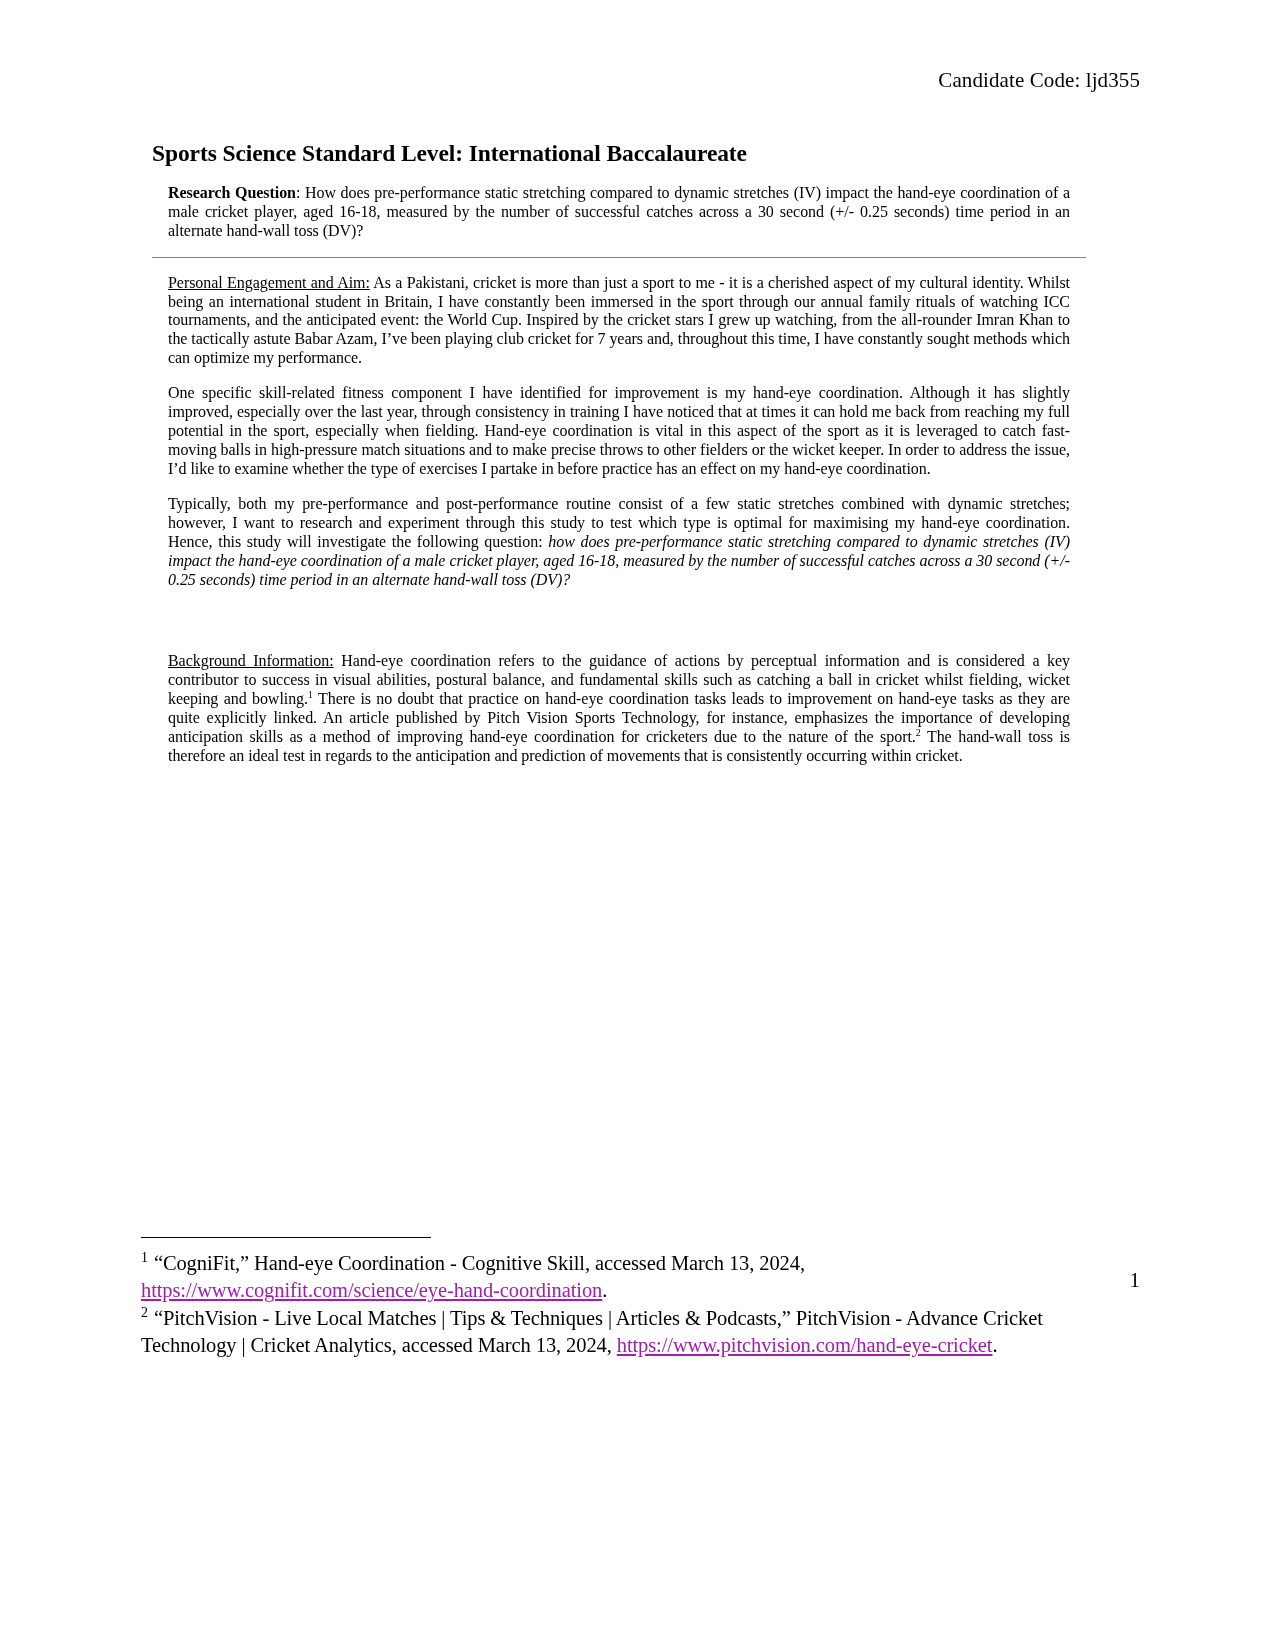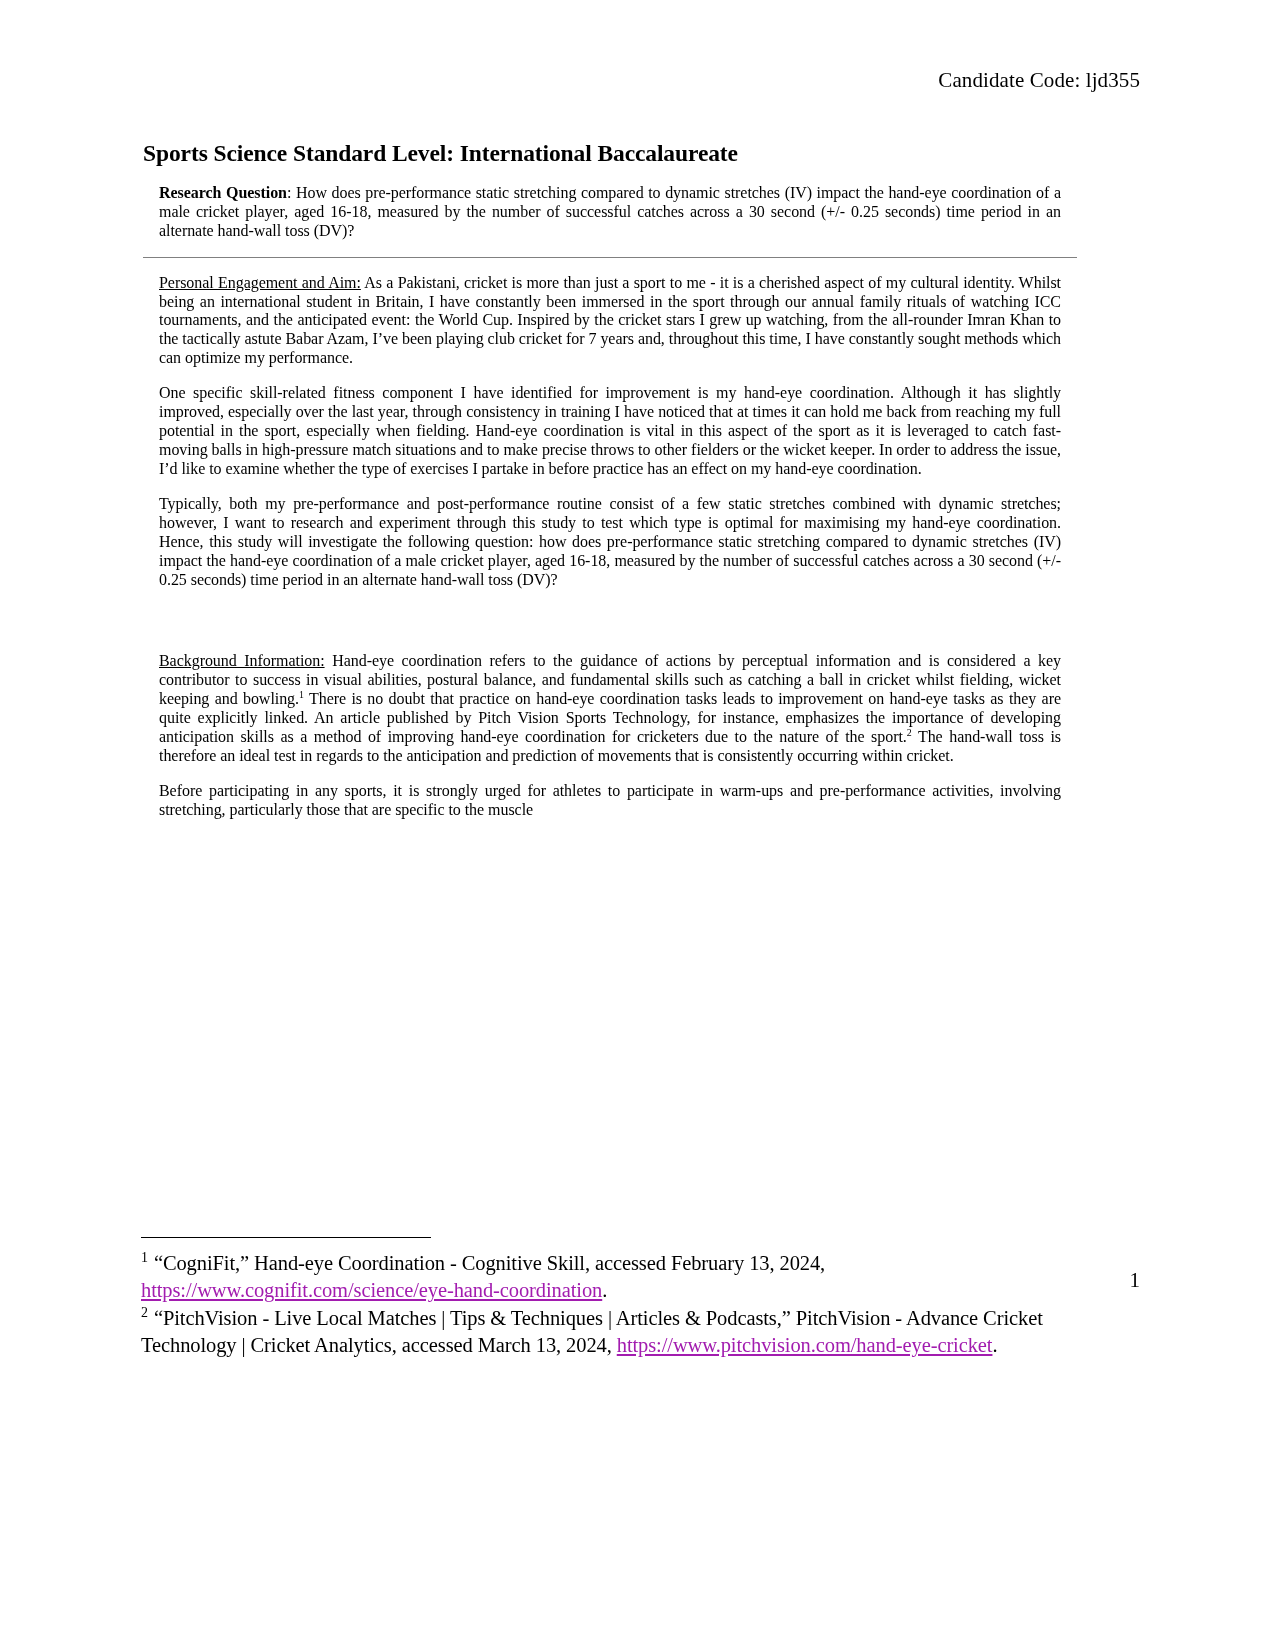--- a/index.html
+++ b/index.html
@@ -27,41 +27,41 @@
     top: 68px;
     right: 135px;
     font-size: 21px;
     line-height: 1.2;
     text-align: right;
     letter-spacing: 0.1px;
   }
   .content {
     position: absolute;
     top: 140px;
-    left: 143px;
+    left: 152px;
     width: 934px;
   }
   .doc-title {
     font-size: 23.5px;
     font-weight: bold;
     line-height: 1.18;
     margin: 0 0 0 0;
     letter-spacing: -0.1px;
   }
   p.para {
     font-size: 16px;
     line-height: 1.185;
     margin: 16px;
     text-align: justify;
     text-justify: inter-word;
     letter-spacing: -0.05px;
   }
   .bold { font-weight: bold; }
   .bold-underline { font-weight: normal; text-decoration: underline; }
-  .ital { }
+  .ital { font-style: italic; }
   sup.fnref {
     font-size: 0.62em;
     vertical-align: super;
     line-height: 0;
   }
   .rule {
     border: none;
     border-top: 1.6px solid #808080;
     margin: 14px 0 12px 0;
     width: 100%;
@@ -124,27 +124,26 @@
     <p class="para"><span class="bold-underline">Personal Engagement and Aim:</span><span> As a Pakistani, cricket is more than just a sport to me - it is a cherished aspect of my cultural identity. Whilst being an international student in Britain, I have constantly been immersed in the sport through our annual family rituals of watching ICC tournaments, and the anticipated event: the World Cup. Inspired by the cricket stars I grew up watching, from the all-rounder Imran Khan to the tactically astute Babar Azam, I’ve been playing club cricket for 7 years and, throughout this time, I have constantly sought methods which can optimize my performance.</span></p>
 
     <p class="para">One specific skill-related fitness component I have identified for improvement is my hand-eye coordination. Although it has slightly improved, especially over the last year, through consistency in training I have noticed that at times it can hold me back from reaching my full potential in the sport, especially when fielding. Hand-eye coordination is vital in this aspect of the sport as it is leveraged to catch fast-moving balls in high-pressure match situations and to make precise throws to other fielders or the wicket keeper. In order to address the issue, I’d like to examine whether the type of exercises I partake in before practice has an effect on my hand-eye coordination.</p>
 
     <p class="para"><span>Typically, both my pre-performance and post-performance routine consist of a few static stretches combined with dynamic stretches; however, I want to research and experiment through this study to test which type is optimal for maximising my hand-eye coordination. Hence, this study will investigate the following question: </span><span class="ital">how does pre-performance static stretching compared to dynamic stretches (IV) impact the hand-eye coordination of a male cricket player, aged 16-18, measured by the number of successful catches across a 30 second (+/- 0.25 seconds) time period in an alternate hand-wall toss (DV)?</span></p>
 
     <div class="gap-md"></div>
 
     <p class="para"><span class="bold-underline">Background Information:</span><span> Hand-eye coordination refers to the guidance of actions by perceptual information and is considered a key contributor to success in visual abilities, postural balance, and fundamental skills such as catching a ball in cricket whilst fielding, wicket keeping and bowling.</span><sup class="fnref">1</sup><span> There is no doubt that practice on hand-eye coordination tasks leads to improvement on hand-eye tasks as they are quite explicitly linked. An article published by Pitch Vision Sports Technology, for instance, emphasizes the importance of developing anticipation skills as a method of improving hand-eye coordination for cricketers due to the nature of the sport.</span><sup class="fnref">2</sup><span> The hand-wall toss is therefore an ideal test in regards to the anticipation and prediction of movements that is consistently occurring within cricket.</span></p>
 
-    <p class="para">Before participating in any sports, it is strongly urged for athletes to participate in warm-ups and pre-performance activities, involving stretching, particularly those that are specific to the muscle</p>
 
   </div>
 
   <div class="footnote-area">
     <hr class="footnote-sep">
 
-    <p class="footnote"><sup class="fnum">1</sup><span> “CogniFit,” Hand-eye Coordination - Cognitive Skill, accessed February 13, 2024, </span><a class="link" href="#">https://www.cognifit.com/science/eye-hand-coordination</a><span>.</span></p>
+    <p class="footnote"><sup class="fnum">1</sup><span> “CogniFit,” Hand-eye Coordination - Cognitive Skill, accessed March 13, 2024, </span><a class="link" href="#">https://www.cognifit.com/science/eye-hand-coordination</a><span>.</span></p>
 
     <p class="footnote"><sup class="fnum">2</sup><span> “PitchVision - Live Local Matches | Tips &amp; Techniques | Articles &amp; Podcasts,” PitchVision - Advance Cricket Technology | Cricket Analytics, accessed March 13, 2024, </span><a class="link" href="#">https://www.pitchvision.com/hand-eye-cricket</a><span>.</span></p>
   </div>
 
   <div class="page-number">1</div>
 
 </div>
 
 </body></html>

